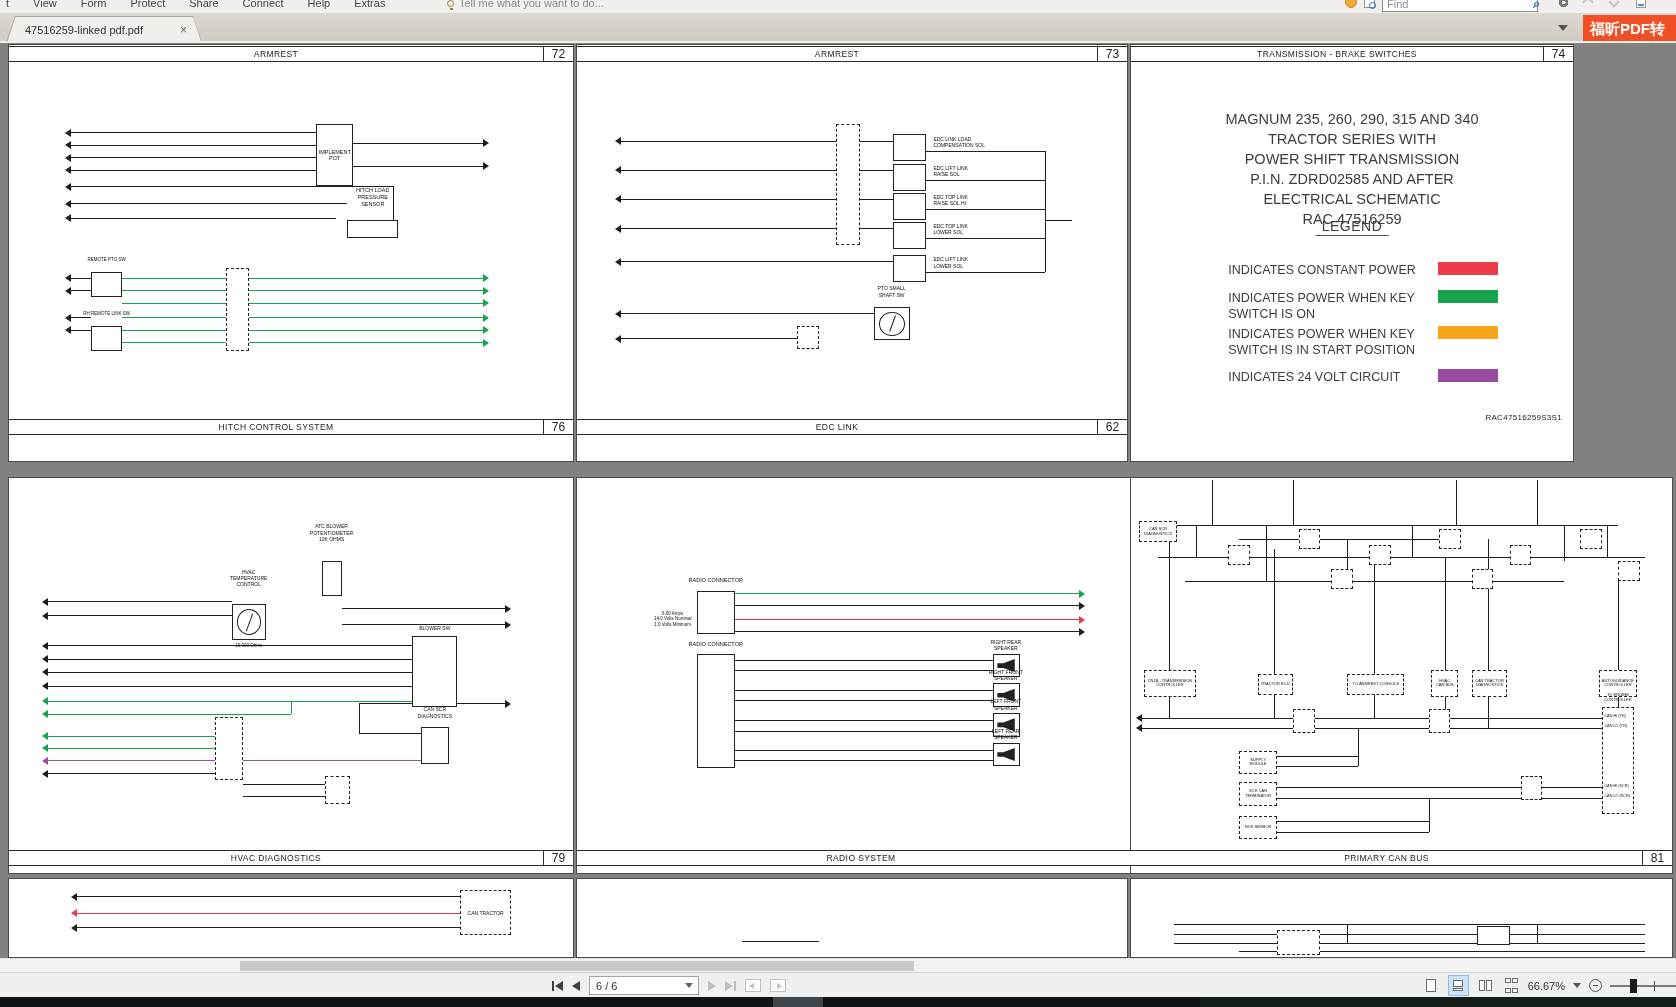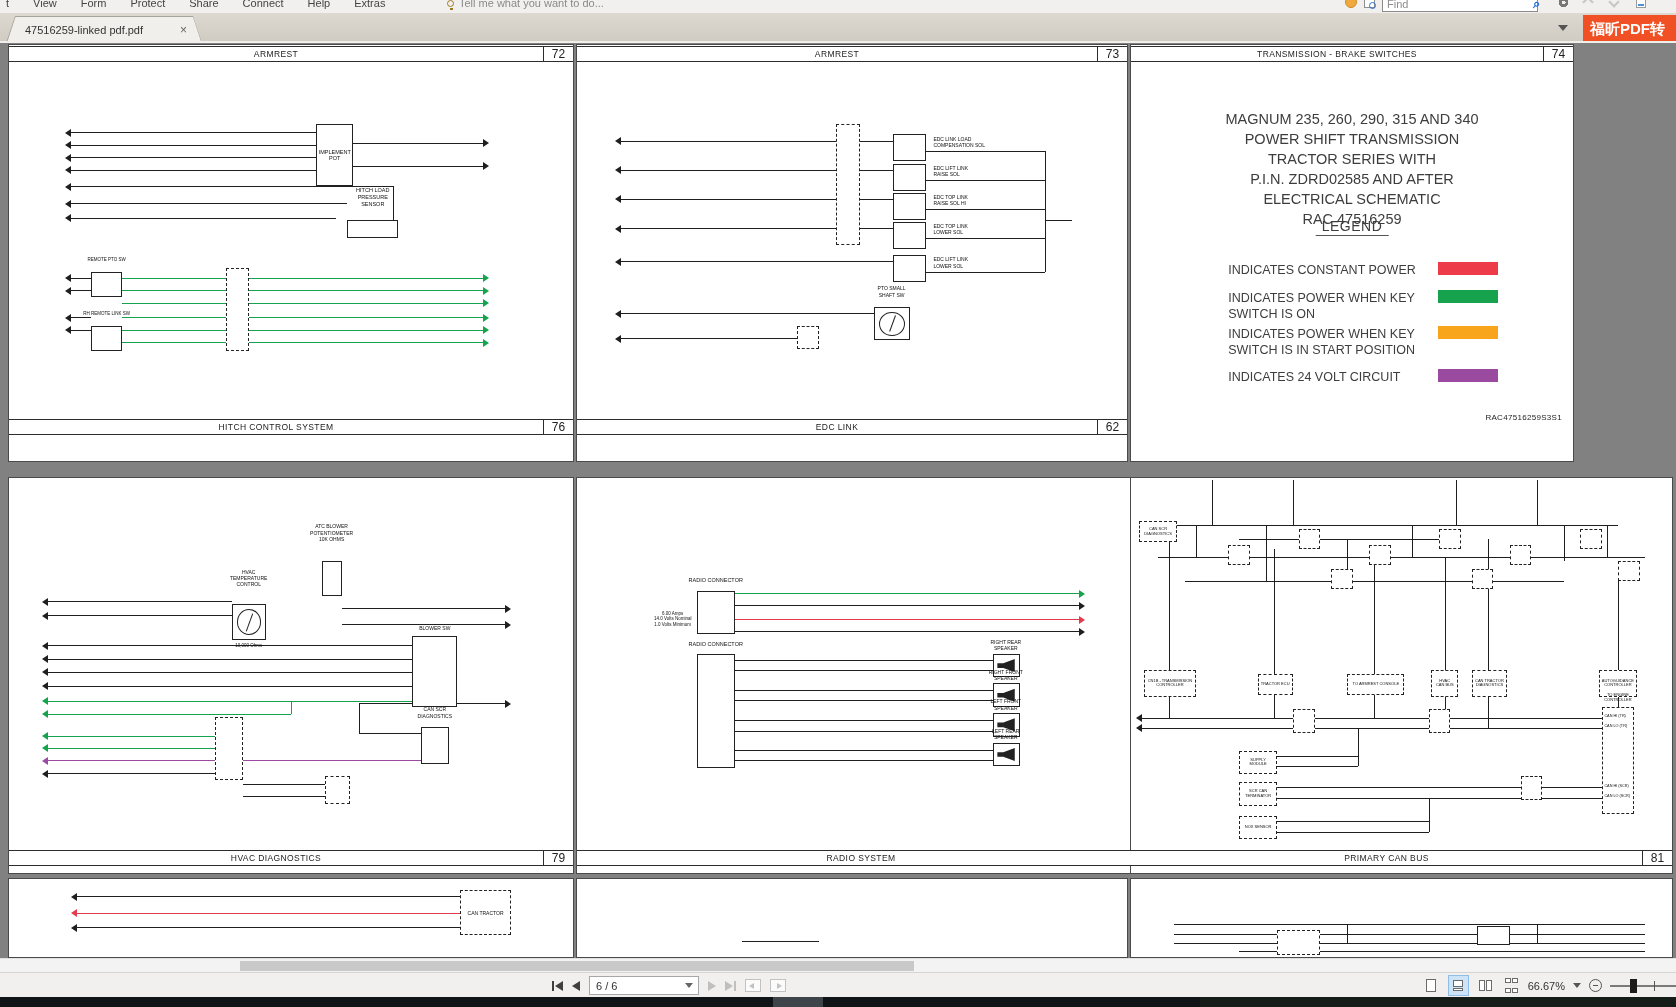--- a/index.html
+++ b/index.html
@@ -260,22 +260,22 @@
       </div>
     </div>
 
     <div class="page r1" style="left:1130px;width:444px">
       <div class="strip top">
         <span class="strip-title">TRANSMISSION - BRAKE SWITCHES</span>
         <span class="strip-num">74</span>
       </div>
       <div class="legend-title" id="legend-title">
           <div>MAGNUM 235, 260, 290, 315 AND 340</div>
+          <div>TRACTOR SERIES WITH</div>
           <div>POWER SHIFT TRANSMISSION</div>
-          <div>TRACTOR SERIES WITH</div>
           <div>P.I.N. ZDRD02585 AND AFTER</div>
           <div>ELECTRICAL SCHEMATIC</div>
           <div>RAC 47516259</div>
         </div>
       <div class="legend-heading">LEGEND</div>
       <div id="legend-items">
           <div class="legend-item-text" style="top: 52.2%; white-space: pre-line;">INDICATES CONSTANT POWER</div>
           <div class="legend-swatch" style="top: 52.2%; background: rgb(237, 59, 74);"></div>
           <div class="legend-item-text" style="top: 58.8%; white-space: pre-line;">INDICATES POWER WHEN KEY
 SWITCH IS ON</div>

